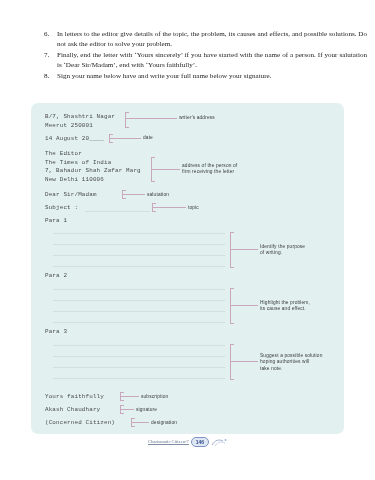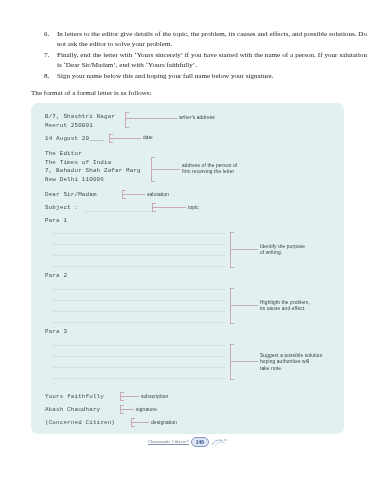--- a/index.html
+++ b/index.html
@@ -134,25 +134,24 @@
     <li class="li">
       <span class="li-num">6.</span>
       <span class="li-txt">In letters to the editor give details of the topic, the problem, its causes and effects, and possible solutions. Do not ask the editor to solve your problem.</span>
     </li>
     <li class="li">
       <span class="li-num">7.</span>
       <span class="li-txt">Finally, end the letter with ‘Yours sincerely’ if you have started with the name of a person. If your salutation is ‘Dear Sir/Madam’, end with ‘Yours faithfully’.</span>
     </li>
     <li class="li">
       <span class="li-num">8.</span>
-      <span class="li-txt">Sign your name below this and hoping your full name below your signature.</span>
+      <span class="li-txt">Sign your name below have and write your full name below your signature.</span>
     </li>
   </ol>
 
-  <p class="intro">The format of a formal letter is as follows:</p>
 
   <div class="format-box">
     <div class="inner">
 
       <div class="ltxt" style="left:14px;top:10px;">B/7, Shashtri Nagar</div>
       <div class="ltxt" style="left:14px;top:18.6px;">Meerut 250001</div>
 
       <div class="stroke v" style="left:94px;top:9px;height:15px;"></div>
       <div class="stroke h" style="left:94px;top:9px;width:4px;"></div>
       <div class="stroke h" style="left:94px;top:23.6px;width:4px;"></div>

